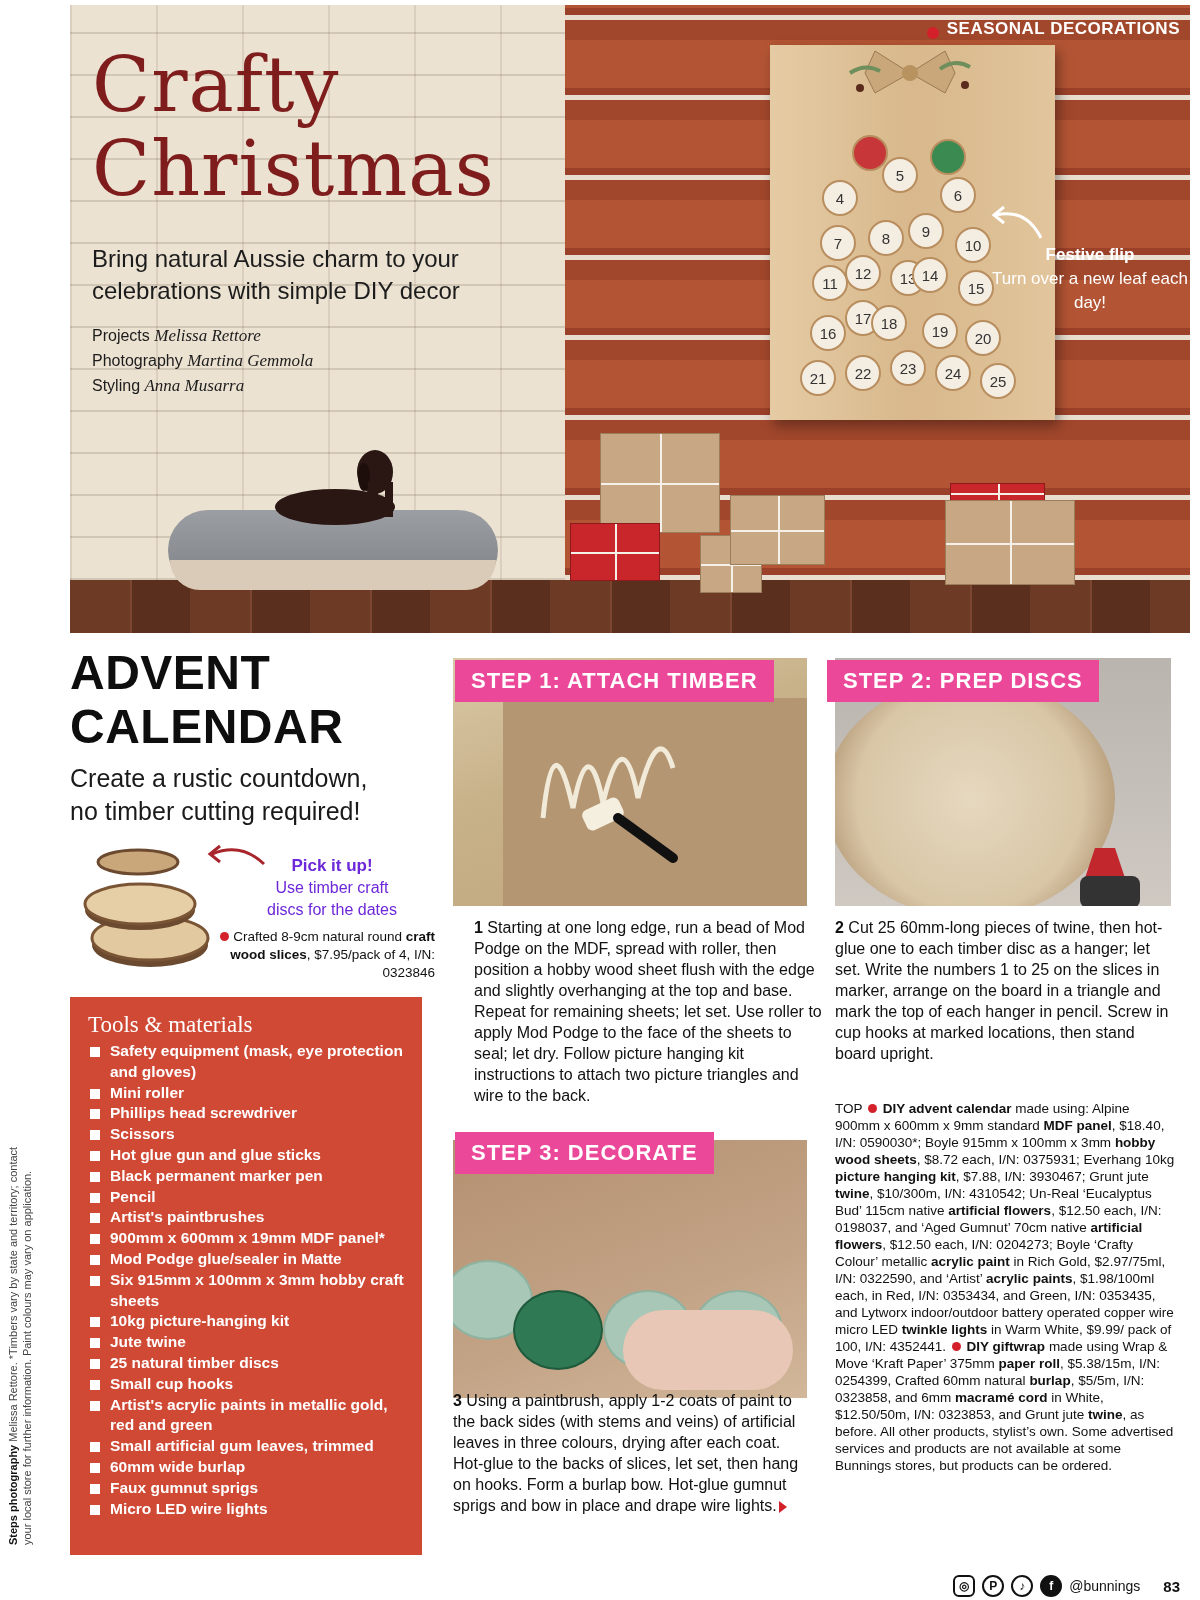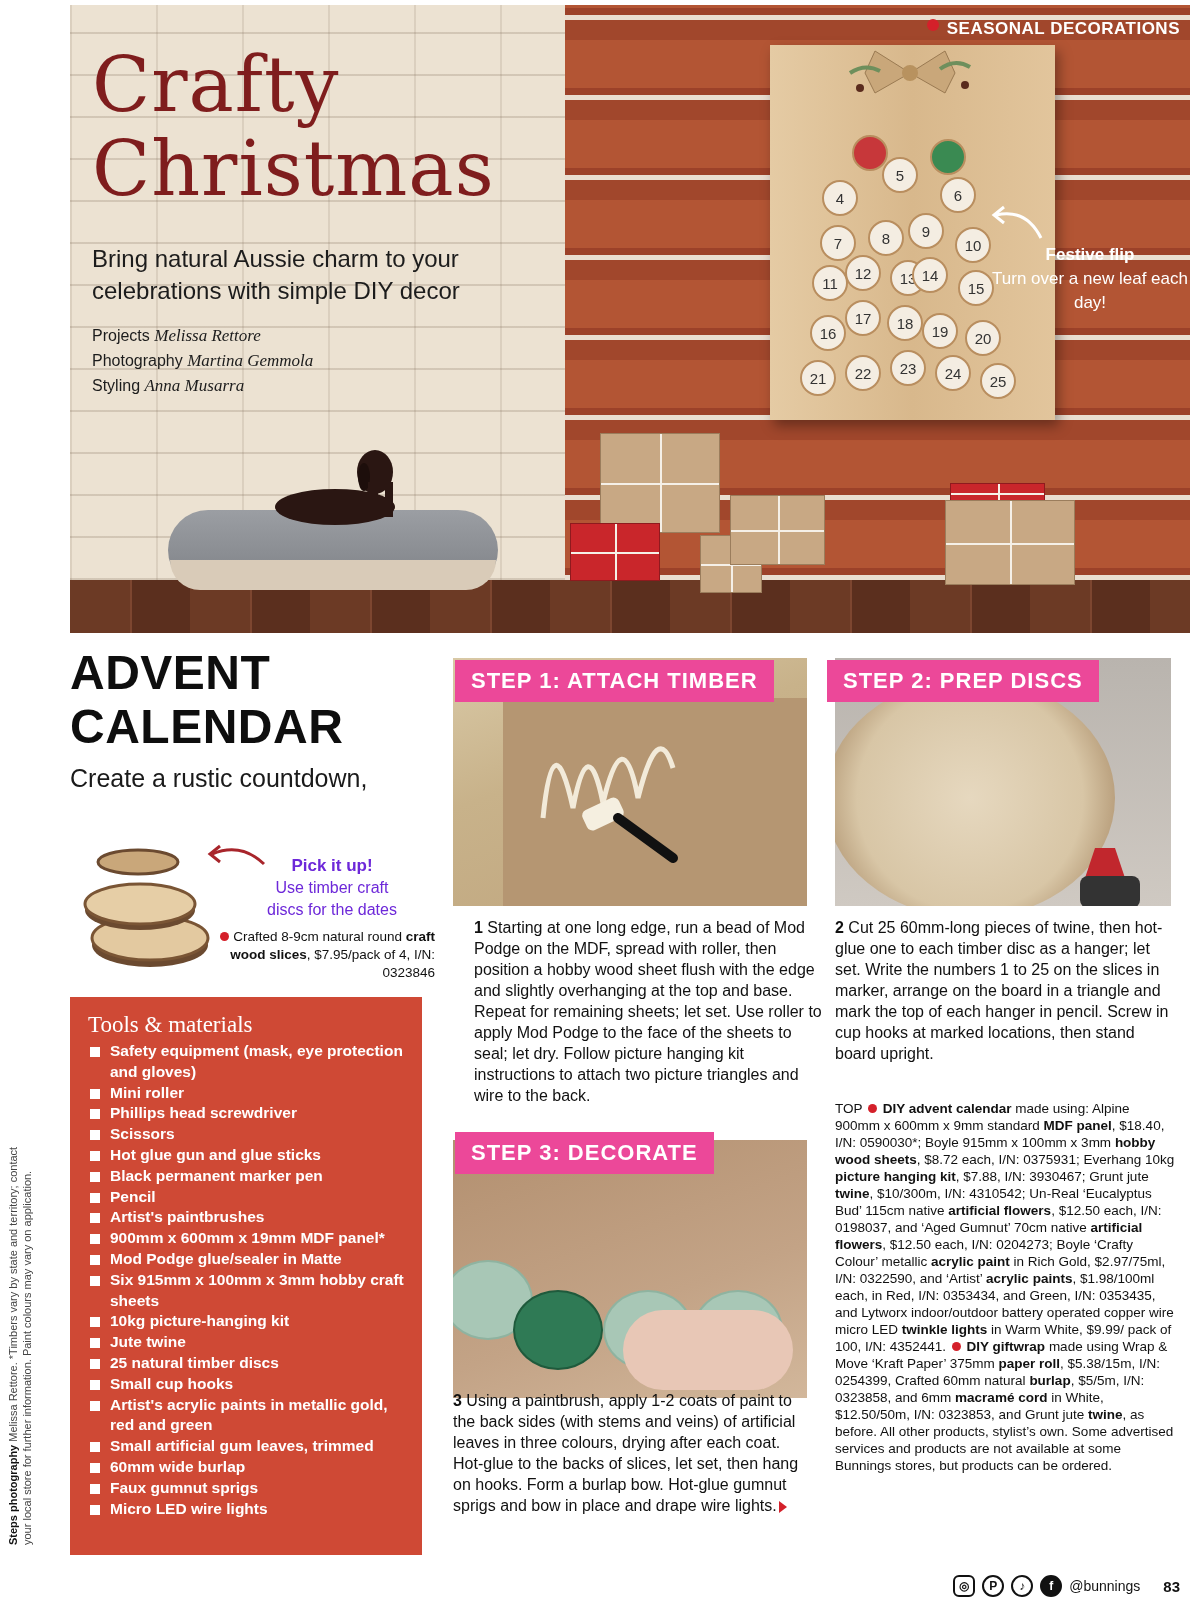--- a/index.html
+++ b/index.html
@@ -41,21 +41,21 @@
   .gift.red { background: #c9262b; border-color: #8f1a1e; }
   .gift::before { content: ""; position: absolute; left: 50%; top: 0; bottom: 0; width: 2px; background: #f5f0e8; }
   .gift::after { content: ""; position: absolute; top: 50%; left: 0; right: 0; height: 2px; background: #f5f0e8; }
 
   .hero-title { position: absolute; left: 22px; top: 38px; font-family: "DejaVu Serif", serif; font-size: 76px; line-height: 84px; color: #7f1d1d; letter-spacing: 1px; }
   .hero-sub { position: absolute; left: 22px; top: 238px; font-size: 24px; line-height: 32px; color: #1c1c1c; width: 470px; }
   .credits { position: absolute; left: 22px; top: 318px; font-size: 16px; line-height: 25px; color: #1c1c1c; }
   .credits .role { font-family: "Liberation Sans", sans-serif; }
   .credits .name { font-family: "Liberation Serif", serif; font-style: italic; font-size: 17px; }
 
-  .section-tag { position: absolute; right: 0; top: 14px; display: flex; align-items: flex-start; gap: 8px;
+  .section-tag { position: absolute; right: 0; top: 14px; display: flex; align-items: flex-end; gap: 8px;
     color: #fff; font-size: 17px; letter-spacing: 0.5px; font-weight: bold; }
   .red-dot { width: 12px; height: 12px; border-radius: 50%; background: #d4202a; display: inline-block; }
 
   .callout { position: absolute; left: 920px; top: 238px; width: 200px; text-align: center; color: #fff; font-size: 17px; line-height: 24px; }
   .callout .ttl { font-weight: bold; }
   .arrow-hero { position: absolute; left: 916px; top: 198px; width: 60px; height: 40px; }
 
   
   .advent-title { position: absolute; left: 70px; top: 646px; font-size: 48px; line-height: 54px; font-weight: bold; color: #0e0e0e; letter-spacing: 0.5px; }
   .advent-sub { position: absolute; left: 70px; top: 762px; font-size: 25px; line-height: 33px; color: #1a1a1a; }
@@ -119,21 +119,21 @@
       <div class="disc" style="left: 98px; top: 175px;">8</div>
       <div class="disc" style="left: 138px; top: 168px;">9</div>
       <div class="disc" style="left: 185px; top: 182px;">10</div>
       <div class="disc" style="left: 42px; top: 220px;">11</div>
       <div class="disc" style="left: 75px; top: 210px;">12</div>
       <div class="disc" style="left: 120px; top: 215px;">13</div>
       <div class="disc" style="left: 142px; top: 212px;">14</div>
       <div class="disc" style="left: 188px; top: 225px;">15</div>
       <div class="disc" style="left: 40px; top: 270px;">16</div>
       <div class="disc" style="left: 75px; top: 255px;">17</div>
-      <div class="disc" style="left: 117px; top: 260px;">18</div>
+      <div class="disc" style="left: 101px; top: 260px;">18</div>
       <div class="disc" style="left: 152px; top: 268px;">19</div>
       <div class="disc" style="left: 195px; top: 275px;">20</div>
       <div class="disc" style="left: 30px; top: 315px;">21</div>
       <div class="disc" style="left: 75px; top: 310px;">22</div>
       <div class="disc" style="left: 120px; top: 305px;">23</div>
       <div class="disc" style="left: 165px; top: 310px;">24</div>
       <div class="disc" style="left: 210px; top: 318px;">25</div>
     </div>
   <svg class="bow" viewBox="0 0 130 60">
     <path d="M65 30 L30 8 L20 30 L30 50 Z" fill="#c9a77a" stroke="#9a7a52"></path>
@@ -187,20 +187,21 @@
     <div>Turn over a new leaf each day!</div>
   </div>
 </div>
 
 <div class="advent-title">
   <div>ADVENT</div>
   <div>CALENDAR</div>
 </div>
 <div class="advent-sub">
   <div>Create a rustic countdown,</div>
+  <div>no timber cutting required!</div>
 </div>
 
 <svg class="slices" viewBox="0 0 140 130">
   <ellipse cx="80" cy="105" rx="58" ry="22" fill="#6b4a30"></ellipse>
   <ellipse cx="80" cy="98" rx="58" ry="22" fill="#e3c9a0" stroke="#7a5535" stroke-width="3"></ellipse>
   <ellipse cx="70" cy="70" rx="55" ry="20" fill="#6b4a30"></ellipse>
   <ellipse cx="70" cy="64" rx="55" ry="20" fill="#e6cea6" stroke="#7a5535" stroke-width="3"></ellipse>
   <ellipse cx="68" cy="22" rx="40" ry="12" fill="#c9a77a" stroke="#6b4a30" stroke-width="3"></ellipse>
 </svg>
 <svg class="pick-arrow" viewBox="0 0 60 30">

